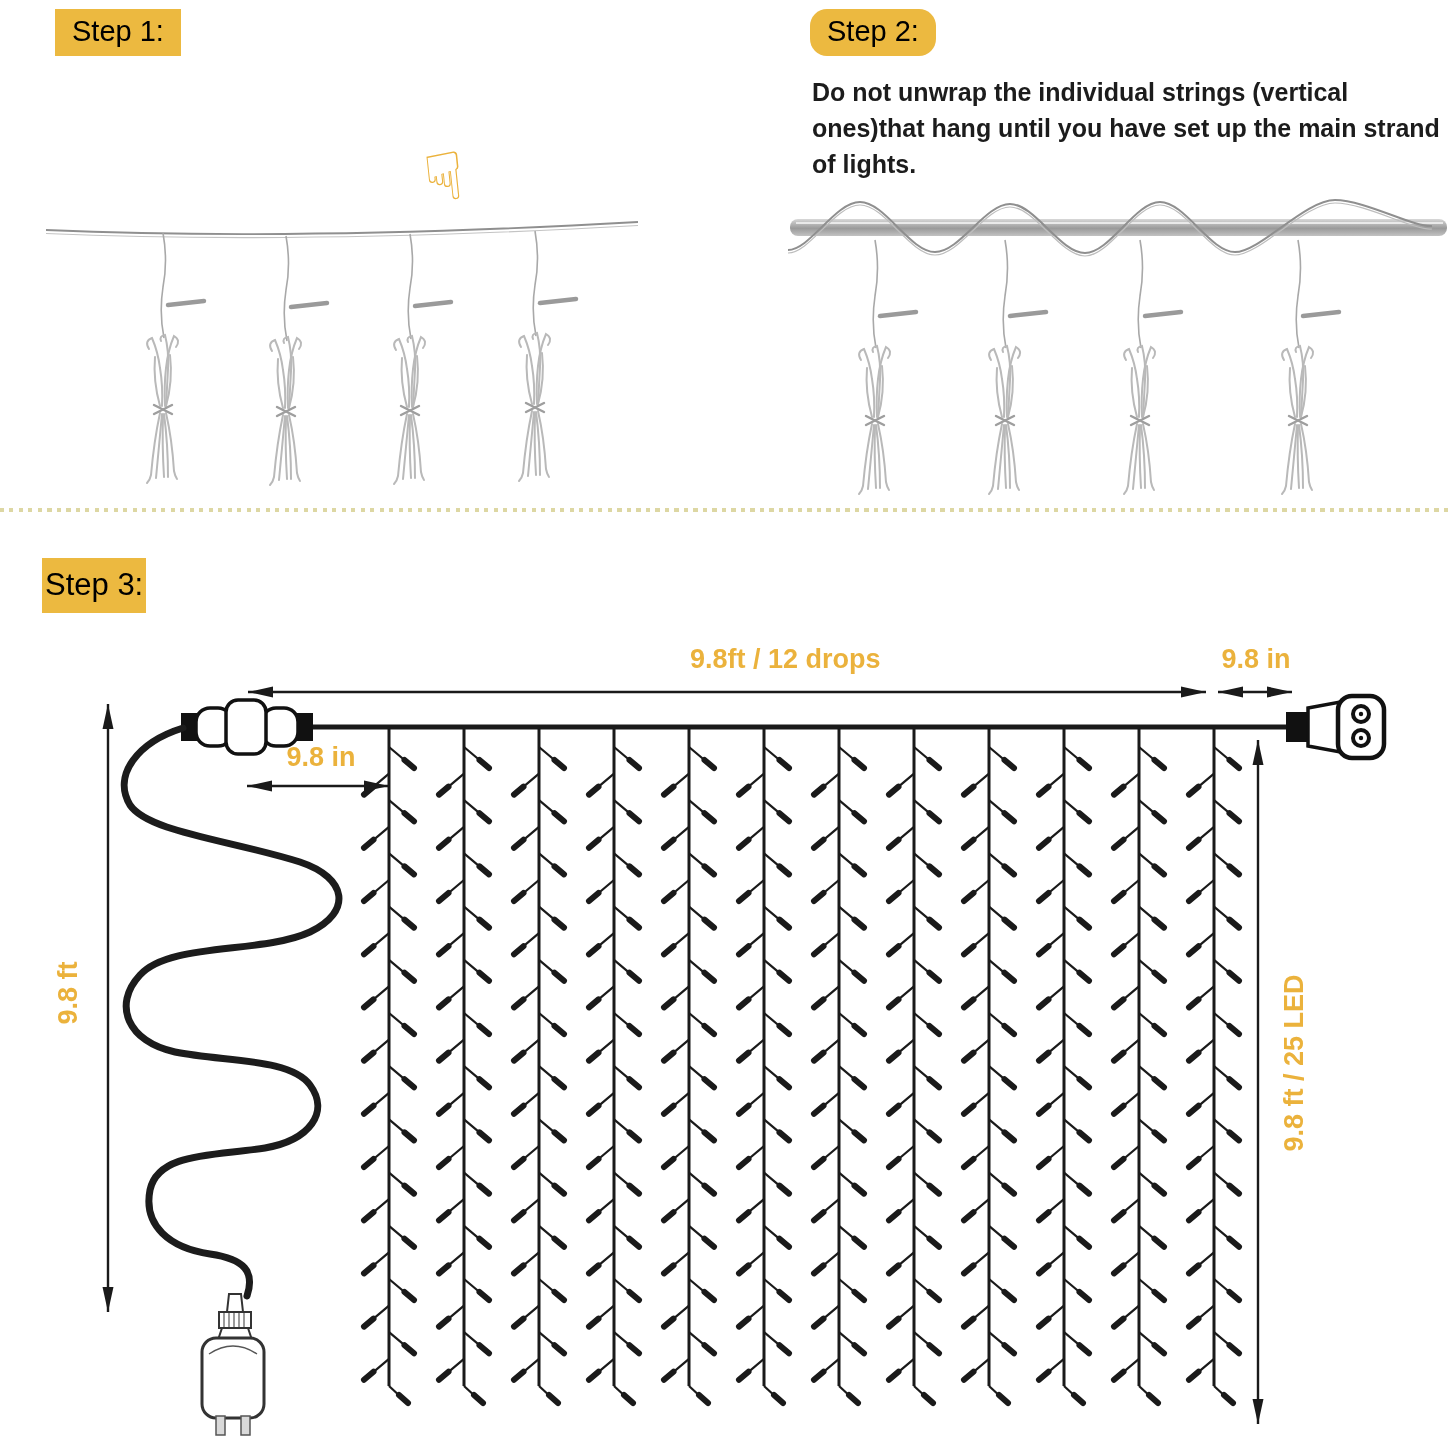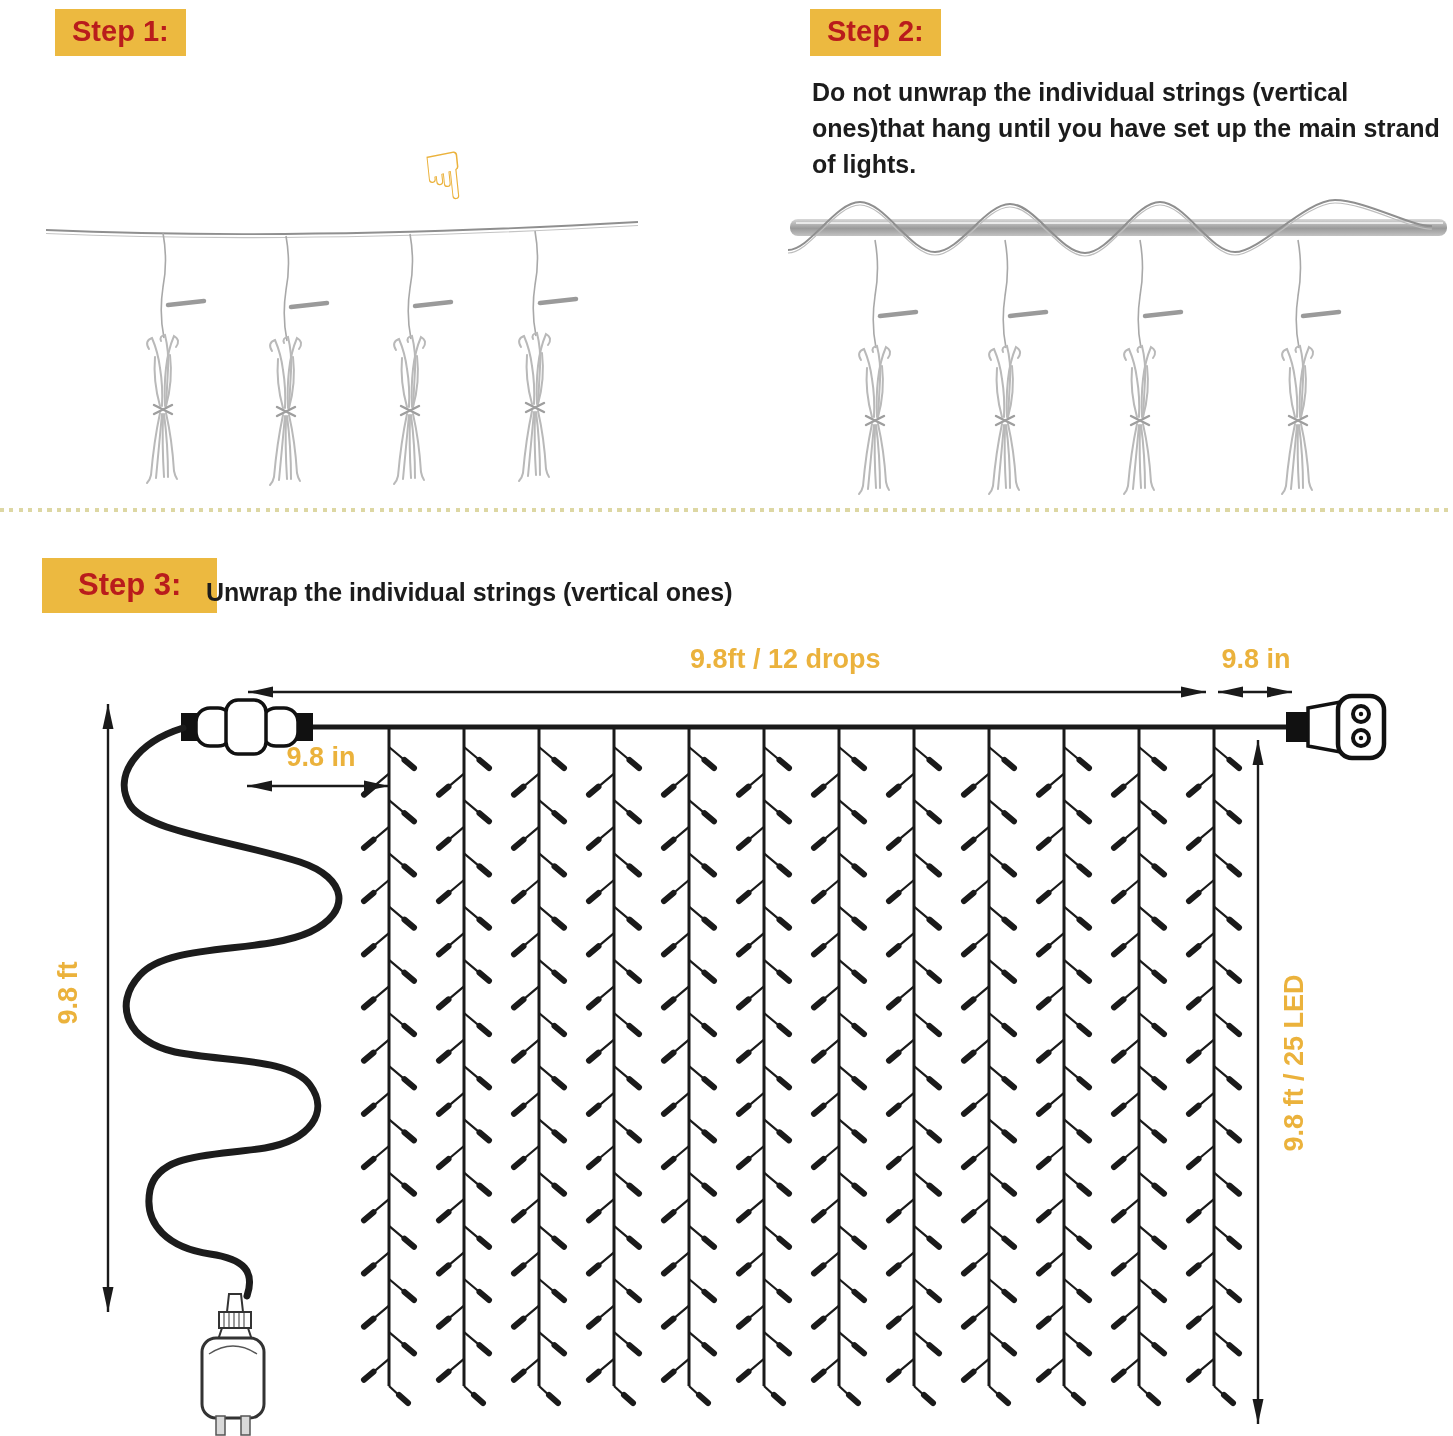--- a/index.html
+++ b/index.html
@@ -1,24 +1,24 @@
 <!DOCTYPE html>
 <html><head>
 <meta charset="utf-8">
 <style>
   html,body{margin:0;padding:0;background:#fff;}
   .page{position:relative;width:1453px;height:1436px;background:#ffffff;
         font-family:"Liberation Sans",sans-serif;overflow:hidden;}
   svg.art{position:absolute;left:0;top:0;}
 
-  .badge{position:absolute;background:#ECB940;color:#b91c1c;font-weight:700;
+  .badge{position:absolute;background:#ECB940;color:#000000;font-weight:400;
          font-size:29px;line-height:1;padding:8px 17px 10px;}
   #badge-1{left:55px;top:9px;}
-  #badge-2{left:810px;top:9px;}
-  #badge-3{left:42px;top:558px;font-size:31px;padding:11px 36px 13px;}
+  #badge-2{left:810px;top:9px;border-radius:17px;}
+  #badge-3{left:42px;top:558px;font-size:31px;padding:11px 3px 13px;}
 
   .cap{position:absolute;color:#1c1c1c;font-weight:700;font-size:25px;line-height:1.44;}
   #cap-1{left:57px;top:80px;width:620px;}
   #cap-2{left:812px;top:74px;width:648px;}
   #cap-3{left:206px;top:574px;width:900px;}
 
   .dim{position:absolute;color:#EBB23C;font-weight:700;font-size:27px;
        white-space:nowrap;line-height:1;}
   #dim-main{left:690px;top:646px;width:240px;text-align:left;}
   #dim-end-top{left:1216px;top:646px;width:80px;text-align:center;}
@@ -826,21 +826,20 @@
   </svg>
 
   <div class="badge" id="badge-1">Step 1:</div>
 
   <div class="badge" id="badge-2">Step 2:</div>
   <div class="cap" id="cap-2">Do not unwrap the individual strings (vertical ones)that hang until you have set up the main strand of lights.</div>
 
   <div class="divider"></div>
 
   <div class="badge" id="badge-3">Step 3:</div>
-  <div class="cap" id="cap-3">Unwrap the individual strings (vertical ones)</div>
 
   <div class="hand">☟</div>
 
   <div class="dim" id="dim-main">9.8ft / 12 drops</div>
   <div class="dim" id="dim-end-top">9.8 in</div>
   <div class="dim" id="dim-first">9.8 in</div>
   <div class="dim vert" id="dim-left">9.8 ft</div>
   <div class="dim vert" id="dim-right">9.8 ft / 25 LED</div>
 
 </div>

